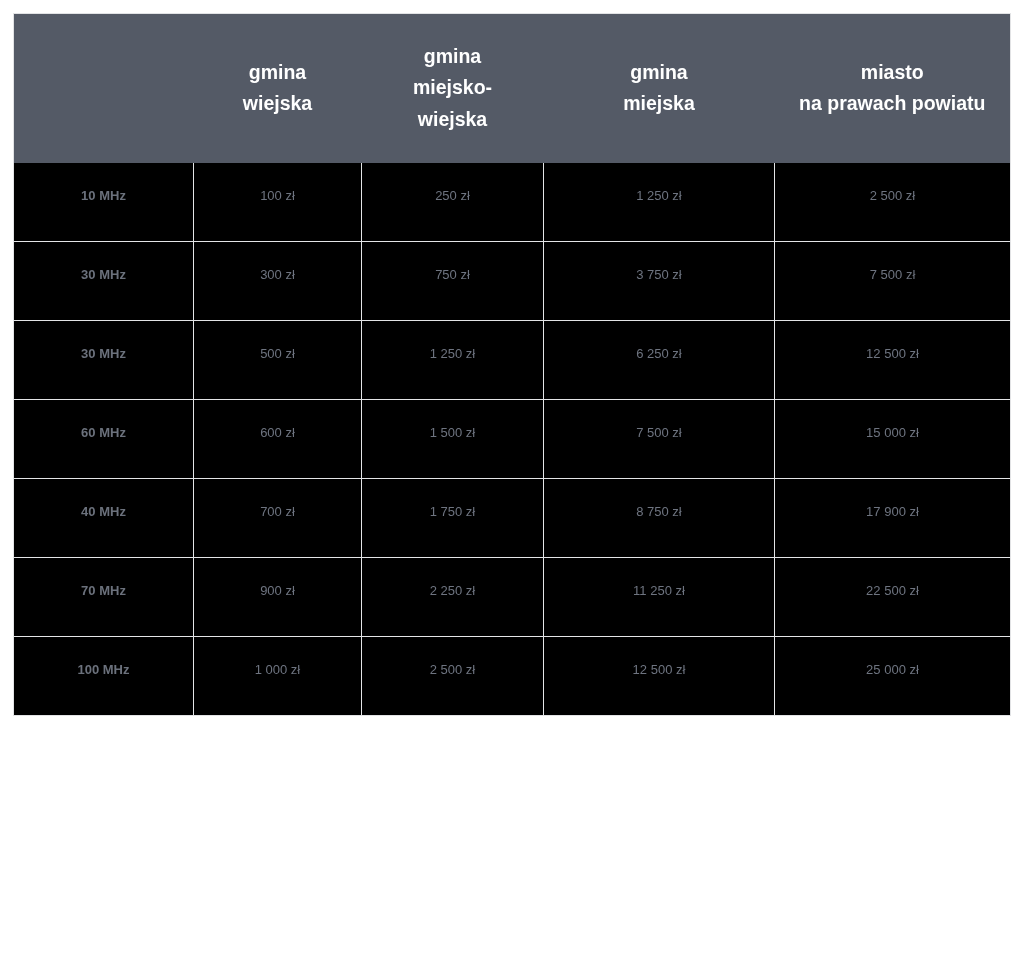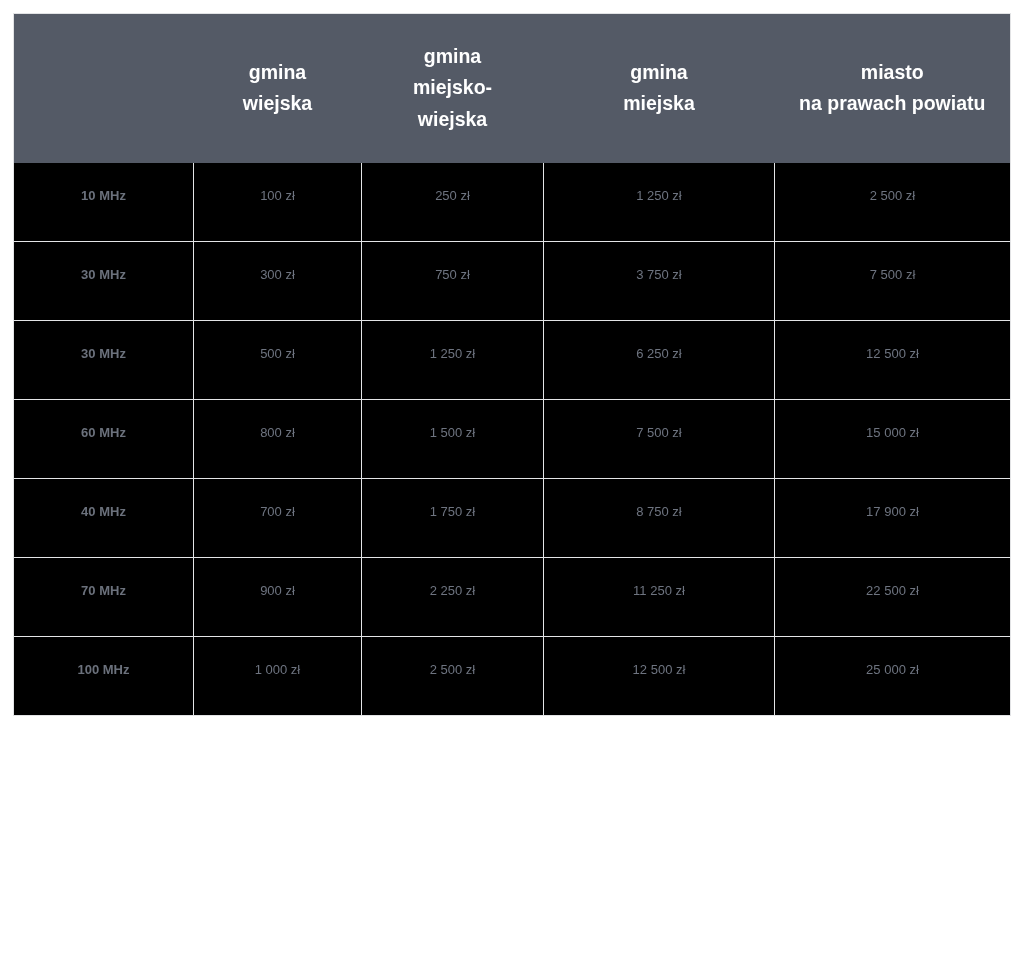--- a/index.html
+++ b/index.html
@@ -126,21 +126,21 @@
         </tr>
         <tr>
           <td class="rowlabel">30 MHz</td>
           <td>500 zł</td>
           <td>1 250 zł</td>
           <td>6 250 zł</td>
           <td>12 500 zł</td>
         </tr>
         <tr>
           <td class="rowlabel">60 MHz</td>
-          <td>800 zł</td>
+          <td>600 zł</td>
           <td>1 500 zł</td>
           <td>7 500 zł</td>
           <td>15 000 zł</td>
         </tr>
         <tr>
           <td class="rowlabel">40 MHz</td>
           <td>700 zł</td>
           <td>1 750 zł</td>
           <td>8 750 zł</td>
           <td>17 900 zł</td>

